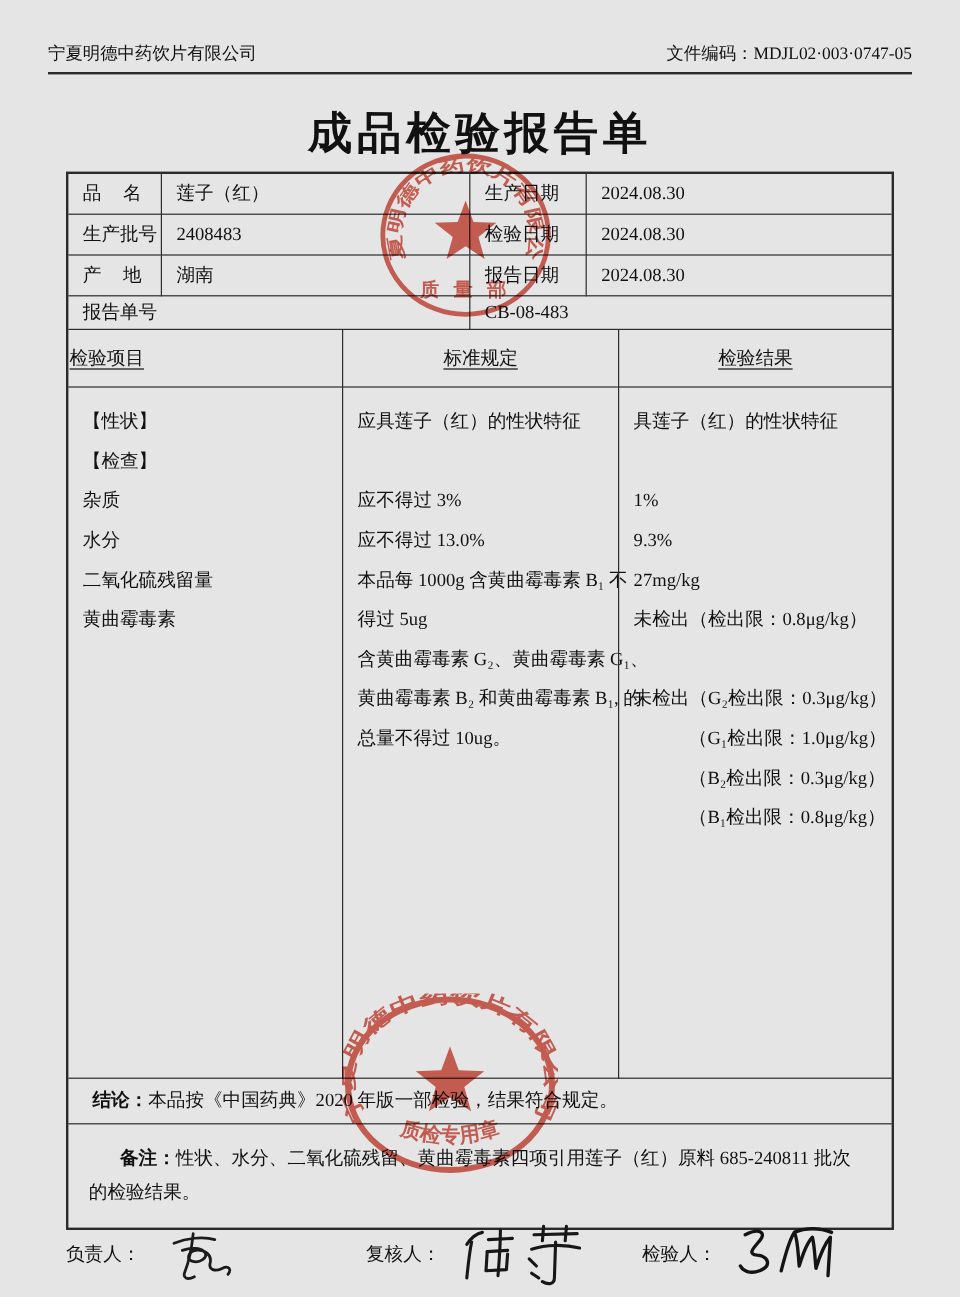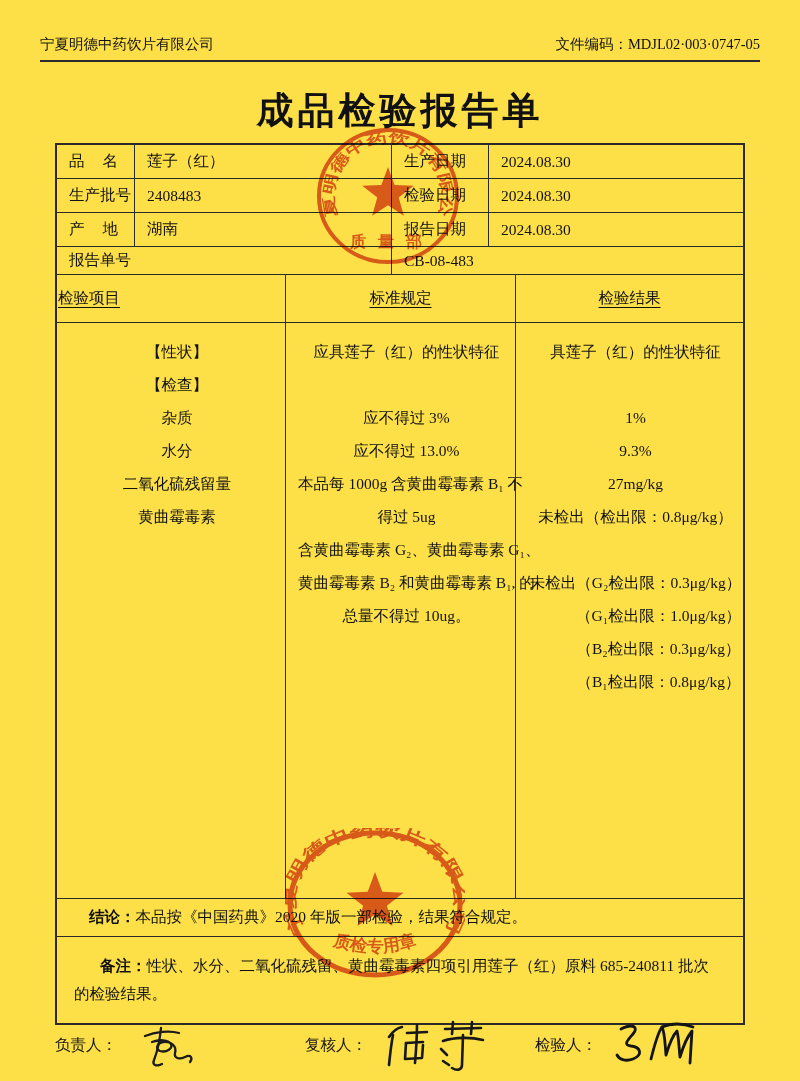--- a/index.html
+++ b/index.html
@@ -1,17 +1,17 @@
 <!DOCTYPE html>
 <html><head>
 <meta charset="utf-8">
 <style>
   html,body{margin:0;padding:0;background:#888;}
   .page{
-    position:relative;width:800px;height:1081px;background:#fde047;
+    position:relative;width:800px;height:1081px;background:#e5e5e5;
     font-family:"Liberation Serif","DejaVu Serif",serif;color:#111;overflow:hidden;
   }
   
   .hdr{
     position:absolute;left:40px;right:40px;top:30px;height:24px;
     display:flex;justify-content:space-between;align-items:flex-end;
     font-size:14.5px;border-bottom:2px solid #2b2b2b;padding-bottom:6px;
   }
   
   .title{
@@ -34,29 +34,29 @@
   
   .main-head{display:grid;grid-template-columns:228px 230px 1fr;}
   .main-head .hcell{
     box-sizing:border-box;height:48px;display:flex;align-items:center;
     border-bottom:1px solid #2b2b2b;
   }
   .hcell span{text-decoration:underline;text-underline-offset:4px;}
   .hcell.c{justify-content:center;}
   .hcell.l{padding-left:1px;}
   .hcell.bl{border-left:1px solid #2b2b2b;}
-  .main-body{display:grid;grid-template-columns:228px 230px 1fr;height:576px;text-align:center;}
+  .main-body{display:grid;grid-template-columns:228px 230px 1fr;height:576px;}
   .bcol{box-sizing:border-box;padding-top:12px;border-bottom:1px solid #2b2b2b;}
   .bcol.bl{border-left:1px solid #2b2b2b;}
   .line{height:33px;line-height:33px;padding-left:12px;white-space:nowrap;box-sizing:border-box;}
   .line.indent{padding-left:58px;}
   
   .concl{
     box-sizing:border-box;height:38px;display:flex;align-items:center;
-    padding-left:32px;border-bottom:1px solid #2b2b2b;
+    padding-left:20px;border-bottom:1px solid #2b2b2b;
   }
   .remark{box-sizing:border-box;min-height:58px;padding:6px 10px 6px 8px;line-height:28px;}
   .remark p{margin:9px;text-indent:26px;}
   .lbl-b{font-weight:bold;}
   
   .signs{
     position:absolute;left:55px;right:48px;top:1018px;height:55px;
     display:flex;align-items:center;font-size:15.5px;
   }
   .sig-group{display:flex;align-items:center;}

